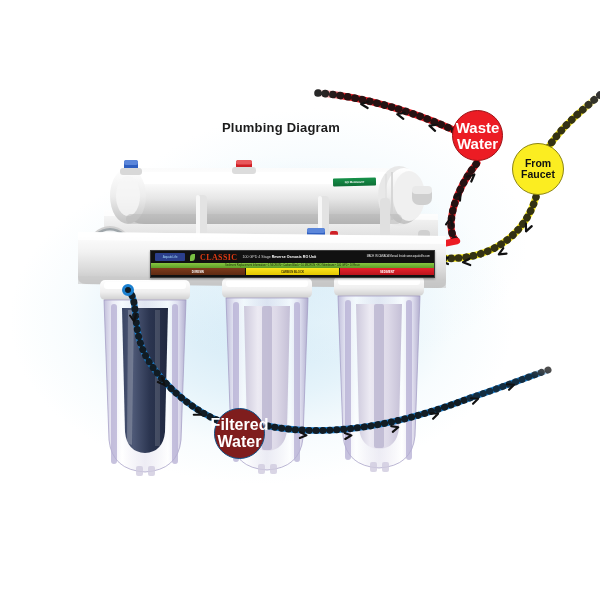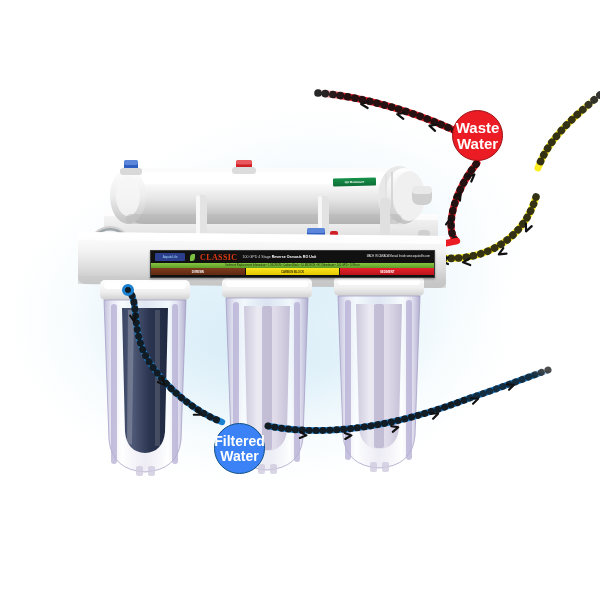--- a/index.html
+++ b/index.html
@@ -45,22 +45,22 @@
   .badge span{display:block;}
   #badge-waste{
     left:452px;top:110px;width:51px;height:51px;
     background:#ec1c24;border:1px solid #9d1015;font-size:15px;
   }
   #badge-faucet{
     left:512px;top:143px;width:52px;height:52px;
     background:#fbed21;border:1px solid #8d8512;color:#111;font-size:10.5px;
   }
   #badge-filtered{
-    left:214px;top:423px;width:51px;height:51px;
-    background:#3b82f6;border:1px solid #0d4f85;font-size:14px;
+    left:214px;top:408px;width:51px;height:51px;
+    background:#7f1d1d;border:1px solid #0d4f85;font-size:16px;
   }
 
   
   .label-band{
     position:absolute;left:150px;top:250px;width:283px;height:26px;
     background:#111;border:1px solid #3a3a3a;overflow:hidden;
     box-shadow:0 1px 2px rgba(0,0,0,.35);
   }
   .band-top{height:12px;display:flex;align-items:center;padding:0 4px;gap:5px;}
   .brandmark{
@@ -103,20 +103,21 @@
   }
 </style>
 </head>
 <body>
 
 <div id="stage">
 
   <div class="glow"></div>
   <div class="glow2"></div>
 
+  <div class="title">Plumbing Diagram</div>
 
   <svg class="art" viewBox="0 0 600 600">
     <defs>
       <linearGradient id="gWhite" x1="0" y1="0" x2="0" y2="1">
         <stop offset="0" stop-color="#ffffff"></stop>
         <stop offset=".35" stop-color="#f2f2f2"></stop>
         <stop offset=".70" stop-color="#d8d8d8"></stop>
         <stop offset="1" stop-color="#bdbdbd"></stop>
       </linearGradient>
       <linearGradient id="gTube" x1="0" y1="0" x2="0" y2="1">
@@ -390,20 +391,26 @@
 
   <div class="mem-label">RO Membrane</div>
 
   <div class="badge" id="badge-waste">
     <div>
       <span>Waste</span>
       <span>Water</span>
     </div>
   </div>
 
+  <div class="badge" id="badge-faucet">
+    <div>
+      <span>From</span>
+      <span>Faucet</span>
+    </div>
+  </div>
 
   <div class="badge" id="badge-filtered">
     <div>
       <span>Filtered</span>
       <span>Water</span>
     </div>
   </div>
 
 </div>
 

